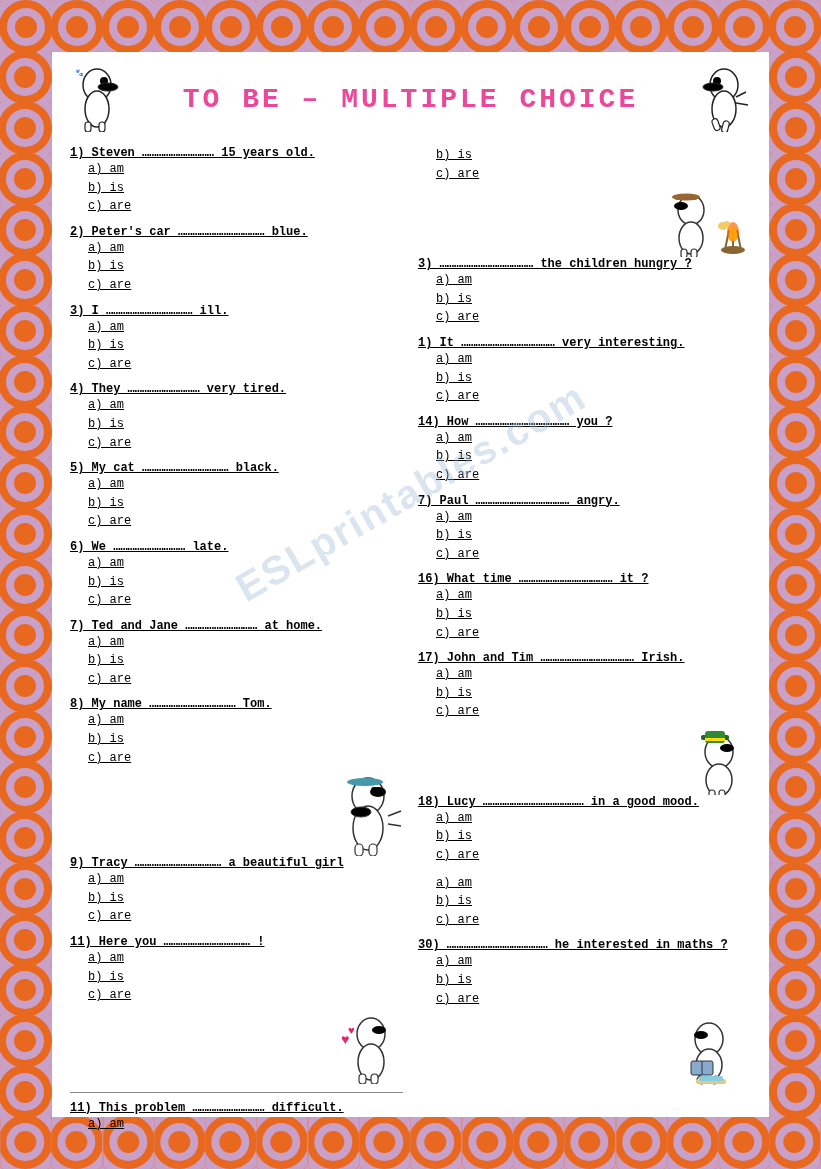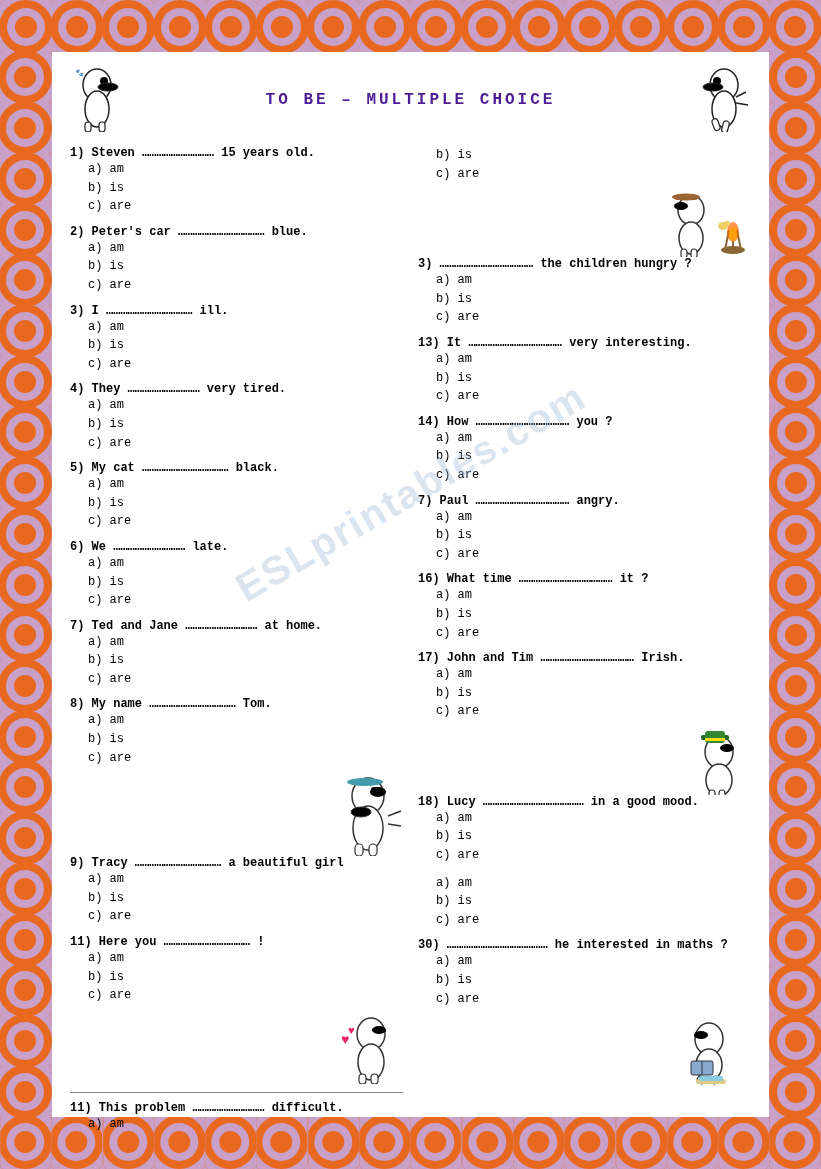--- a/index.html
+++ b/index.html
@@ -127,21 +127,21 @@
       gap: 8px;
       margin-bottom: 14px;
     }
 
     .q-cols {
       display: flex;
       gap: 15px;
     }
     .q-col { flex: 1; }
 
-    .q-item { margin-bottom: 9px; }
+    .q-item { margin-bottom: 9px; text-decoration: underline; }
     .q-stem { font-weight: bold; font-size: 12px; font-family: 'Courier New', monospace; }
     .q-opt { font-size: 12px; font-family: 'Courier New', monospace; padding-left: 18px; line-height: 1.55; }
 
     .divider-line {
       border-top: 1.5px solid #888;
       margin: 8px 0;
     }
   </style>
 </head>
 <body>
@@ -243,21 +243,21 @@
 
           <ellipse cx="27" cy="18" rx="14" ry="16" fill="white" stroke="#222" stroke-width="1.5"></ellipse>
           <circle cx="34" cy="14" r="4" fill="black"></circle>
           <ellipse cx="27" cy="42" rx="12" ry="18" fill="white" stroke="#222" stroke-width="1.5"></ellipse>
           <rect x="15" y="55" width="6" height="10" rx="3" fill="white" stroke="#222" stroke-width="1.2"></rect>
           <rect x="29" y="55" width="6" height="10" rx="3" fill="white" stroke="#222" stroke-width="1.2"></rect>
           <ellipse cx="38" cy="20" rx="10" ry="4" fill="black" stroke="#222" stroke-width="1"></ellipse>
           <text x="5" y="8" font-size="7" fill="#888">🐾</text>
         </svg>
 
-        <div style="font-size:16px;font-weight:bold;color:#4c1d95;font-family:'Courier New',monospace;letter-spacing:3px;text-transform:uppercase;flex:1;text-align:center;">TO BE – MULTIPLE CHOICE</div>
+        <div style="font-size:28px;font-weight:bold;color:#ec4899;font-family:'Courier New',monospace;letter-spacing:3px;text-transform:uppercase;flex:1;text-align:center;">TO BE – MULTIPLE CHOICE</div>
 
         <svg width="55" height="65" viewBox="0 0 55 65" style="flex-shrink:0;">
           <ellipse cx="28" cy="18" rx="14" ry="16" fill="white" stroke="#222" stroke-width="1.5"></ellipse>
           <circle cx="21" cy="14" r="4" fill="black"></circle>
           <ellipse cx="28" cy="42" rx="12" ry="18" fill="white" stroke="#222" stroke-width="1.5"></ellipse>
           <rect x="15" y="52" width="6" height="12" rx="3" fill="white" stroke="#222" stroke-width="1.2" transform="rotate(-20,18,52)"></rect>
           <rect x="28" y="54" width="6" height="12" rx="3" fill="white" stroke="#222" stroke-width="1.2" transform="rotate(15,31,54)"></rect>
           <ellipse cx="17" cy="20" rx="10" ry="4" fill="black" stroke="#222" stroke-width="1"></ellipse>
           <line x1="40" y1="30" x2="50" y2="25" stroke="#222" stroke-width="1.5"></line>
           <line x1="40" y1="36" x2="52" y2="38" stroke="#222" stroke-width="1.5"></line>
@@ -390,21 +390,21 @@
     <ellipse cx="66" cy="32" rx="3" ry="3" fill="#eecc66"></ellipse>
   </svg>
             </div>
             <div class="q-item">
               <div class="q-stem">3) ………………………………… the children hungry ?</div>
               <div class="q-opt">a) am</div>
               <div class="q-opt">b) is</div>
               <div class="q-opt">c) are</div>
             </div>
             <div class="q-item">
-              <div class="q-stem">13) It ………………………………… very interesting.</div>
+              <div class="q-stem">1) It ………………………………… very interesting.</div>
               <div class="q-opt">a) am</div>
               <div class="q-opt">b) is</div>
               <div class="q-opt">c) are</div>
             </div>
             <div class="q-item">
               <div class="q-stem">14) How ………………………………… you ?</div>
               <div class="q-opt">a) am</div>
               <div class="q-opt">b) is</div>
               <div class="q-opt">c) are</div>
             </div>

